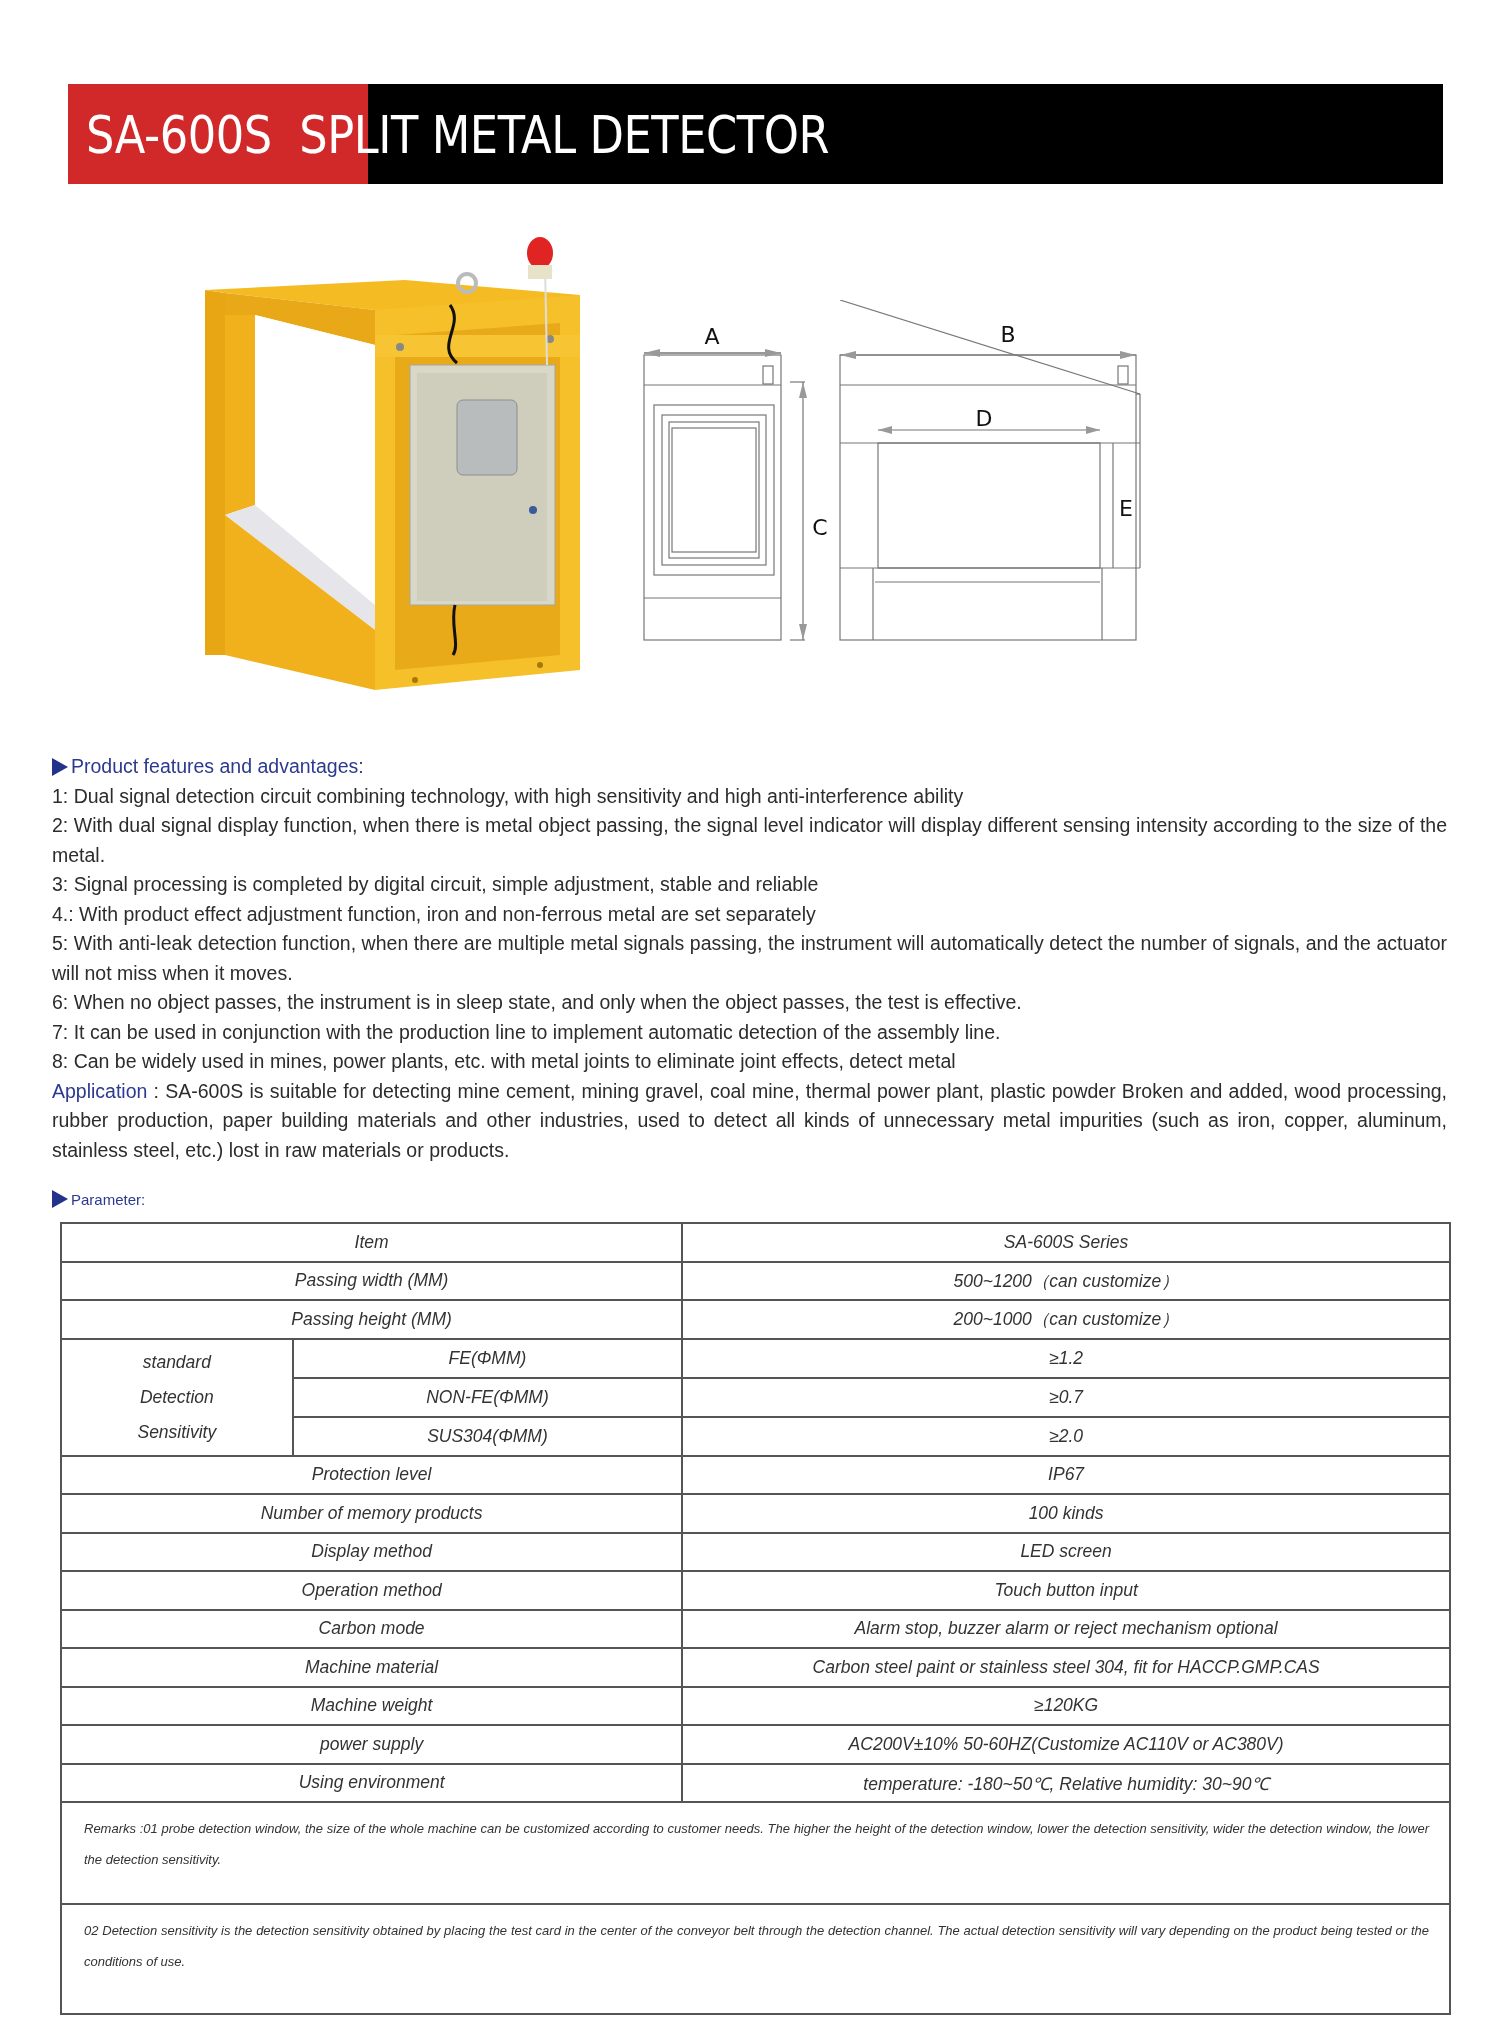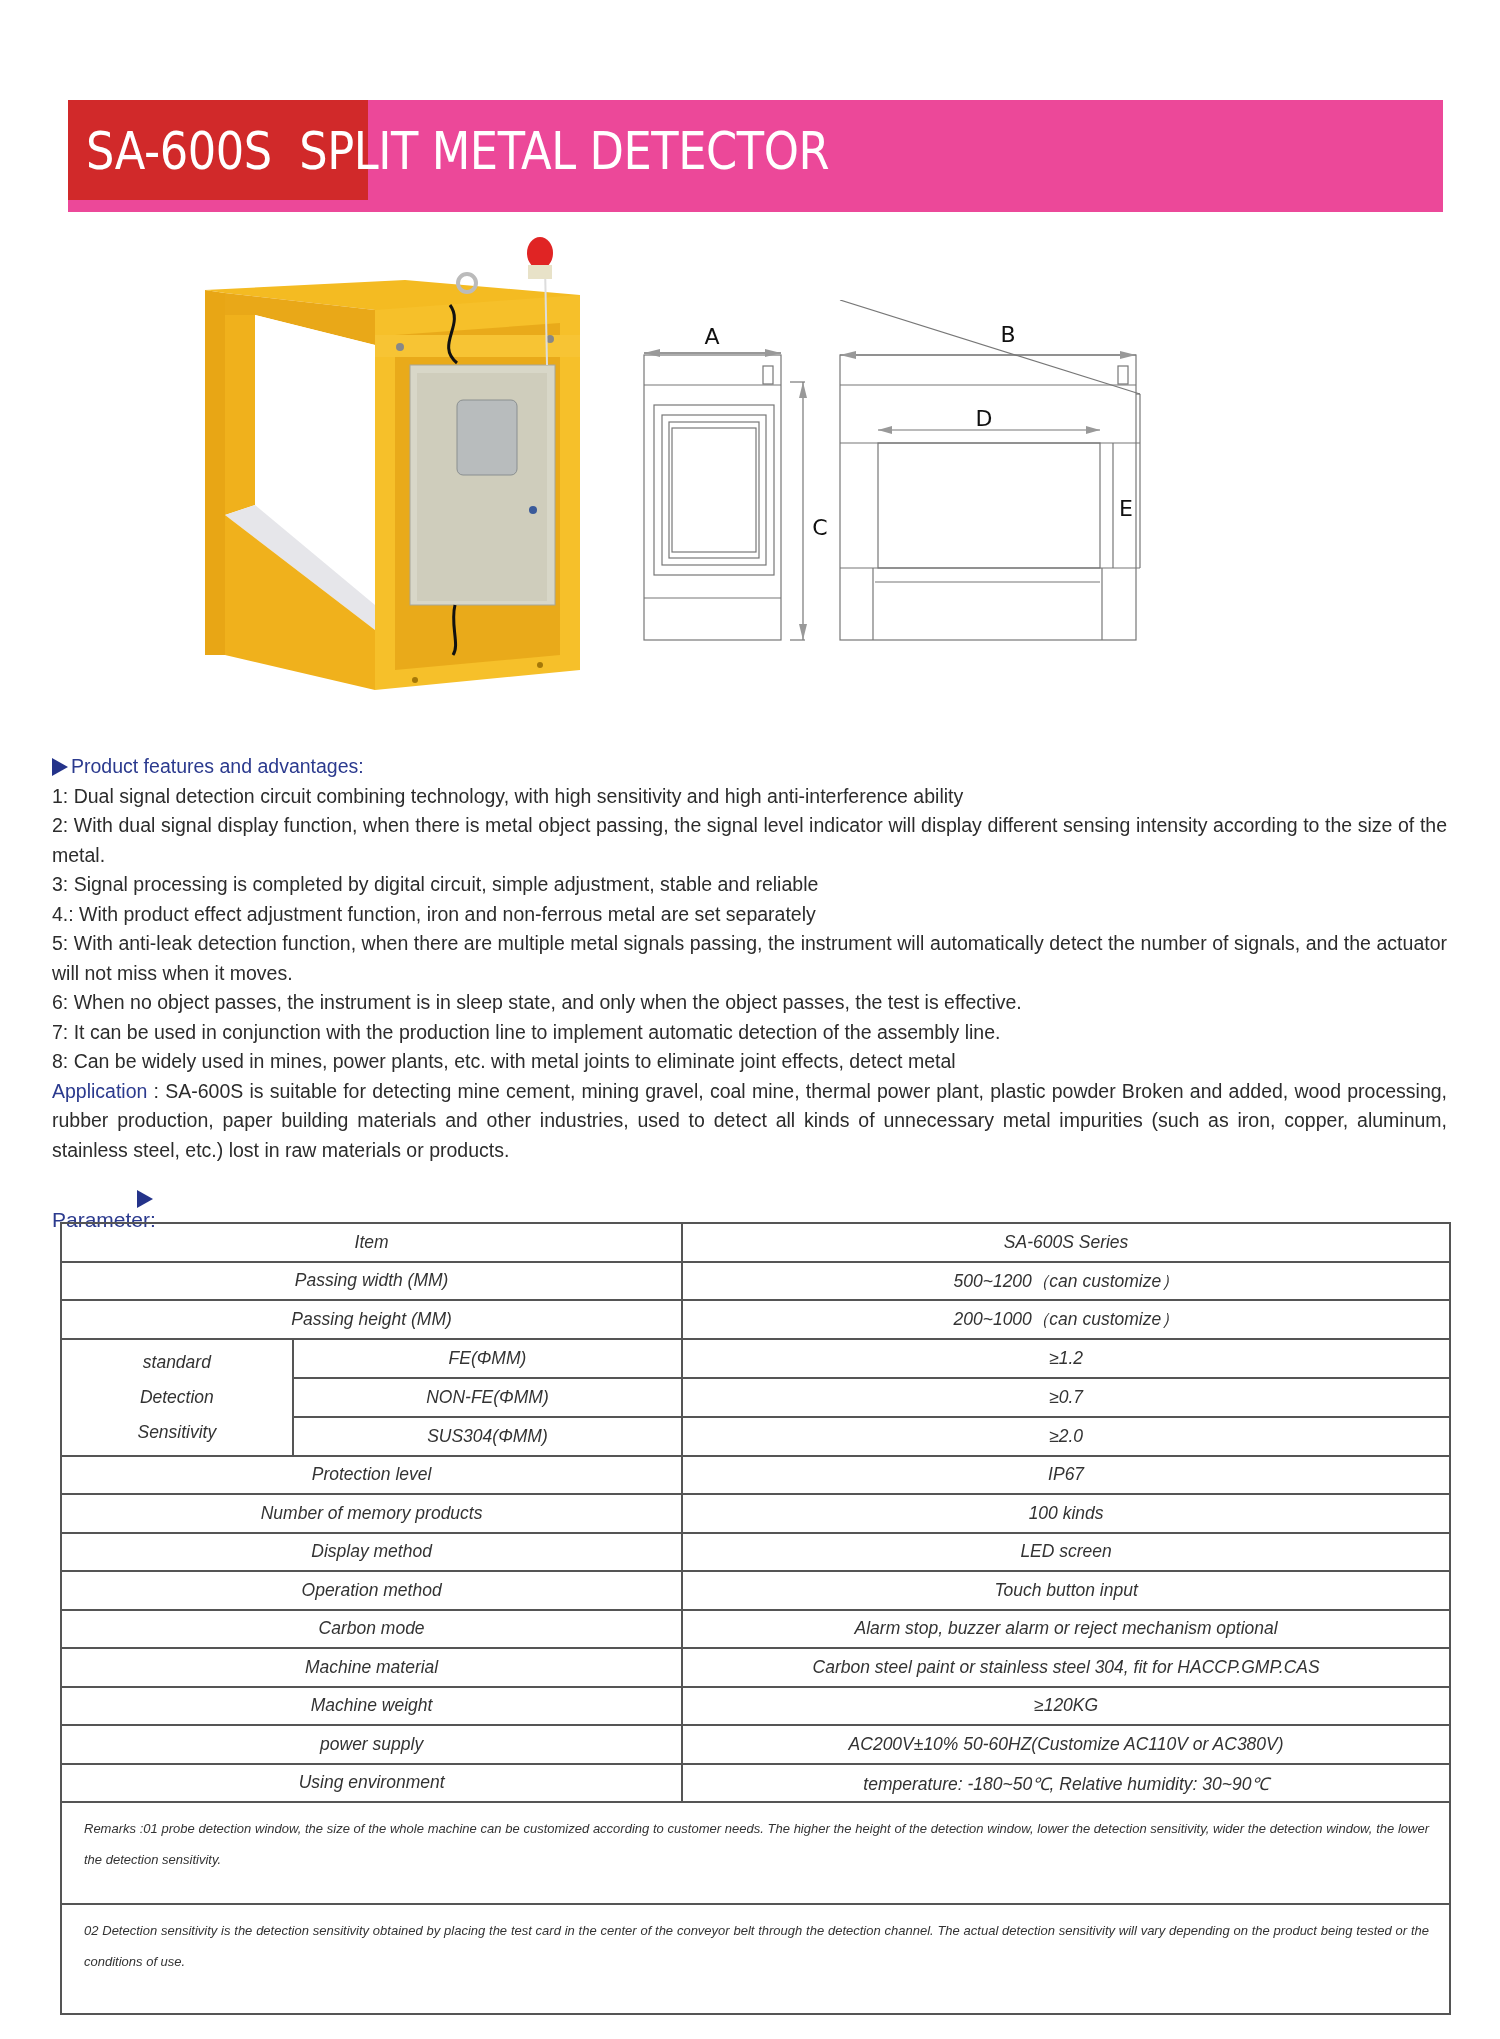--- a/index.html
+++ b/index.html
@@ -1,37 +1,37 @@
 <!DOCTYPE html>
 <html><head>
   <meta charset="utf-8">
   <style>
     html, body { margin: 0; padding: 0; background: #ffffff; }
     body { width: 1500px; height: 2039px; position: relative; overflow: hidden; font-family: "Liberation Sans", sans-serif; color: #2a2a2a; }
 
     
-    .banner { position: absolute; left: 68px; top: 100px; width: 1375px; height: 112px; background: #ec4899; }
+    .banner { position: absolute; left: 68px; top: 84px; width: 1375px; height: 100px; background: #000000; }
     .banner-red { position: absolute; left: 0; top: 0; width: 300px; height: 100px; background: #d1292a; }
     .banner-text { position: absolute; left: 18px; top: 0; height: 100px; line-height: 102px; color: #ffffff; font-family: "DejaVu Sans", sans-serif; font-size: 52px; letter-spacing: -0.5px; white-space: pre; transform: scaleX(0.86); transform-origin: left center; }
 
     
     .photo { position: absolute; left: 195px; top: 235px; width: 400px; height: 470px; }
 
     
     .diagram { position: absolute; left: 630px; top: 300px; width: 670px; height: 360px; }
     .dim-label { font-family: "DejaVu Sans", sans-serif; font-size: 22px; fill: #111; }
 
     
     .features { position: absolute; left: 52px; top: 752px; width: 1395px; font-size: 19.5px; line-height: 29.5px; color: #2c2c2c; }
     .sec-head { color: #2b3a8e; display: flex; align-items: center; }
     .tri { display: inline-block; width: 0; height: 0; border-top: 9px solid transparent; border-bottom: 9px solid transparent; border-left: 16px solid #24338a; margin-right: 3px; }
     .feat-line { text-align: justify; }
     .app-label { color: #2b3a8e; }
 
-    .param-head { position: absolute; left: 52px; top: 1190px; font-size: 21px; color: #2b3a8e; display: flex; align-items: flex-end; flex-direction: column; }
+    .param-head { position: absolute; left: 52px; top: 1190px; font-size: 15px; color: #2b3a8e; display: flex; align-items: center; }
 
     
     .ptable { position: absolute; left: 60px; top: 1222px; width: 1391px; border-collapse: collapse; font-size: 17.5px; color: #333; font-style: italic; }
     .ptable td { border: 2px solid #555; text-align: center; padding: 0; height: 36.5px; }
     .ptable tr.sens td { height: 37px; }
     .ptable td.remark { text-align: justify; padding: 10px 20px 28px 22px; height: auto; line-height: 31px; font-size: 13px; }
     .ptable td.remark2 { padding-bottom: 36px; }
   </style>
 </head>
 <body>

